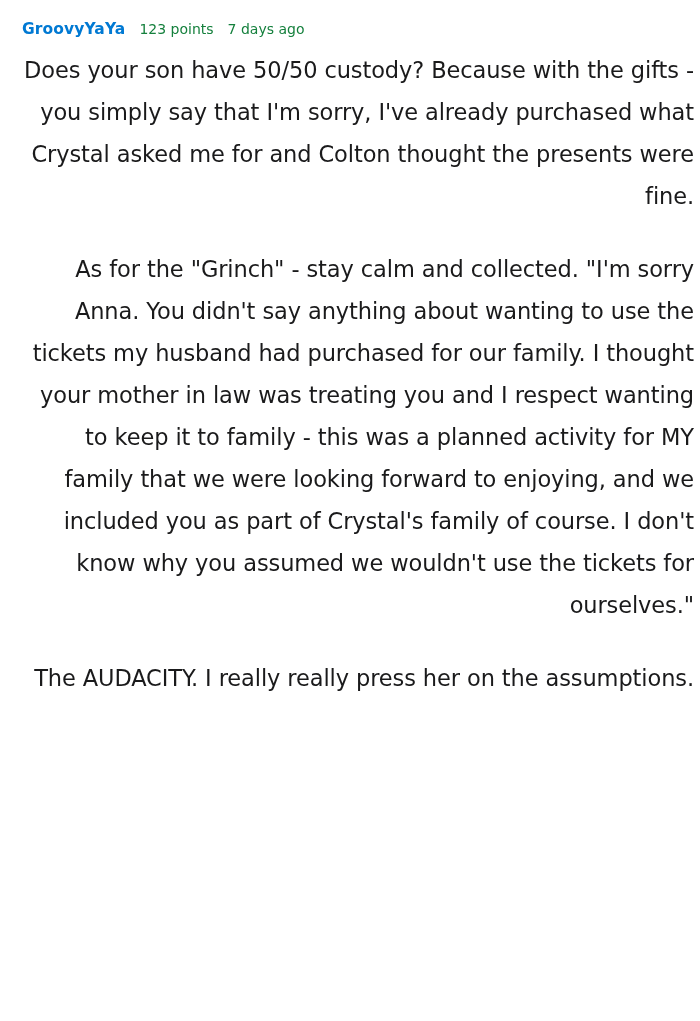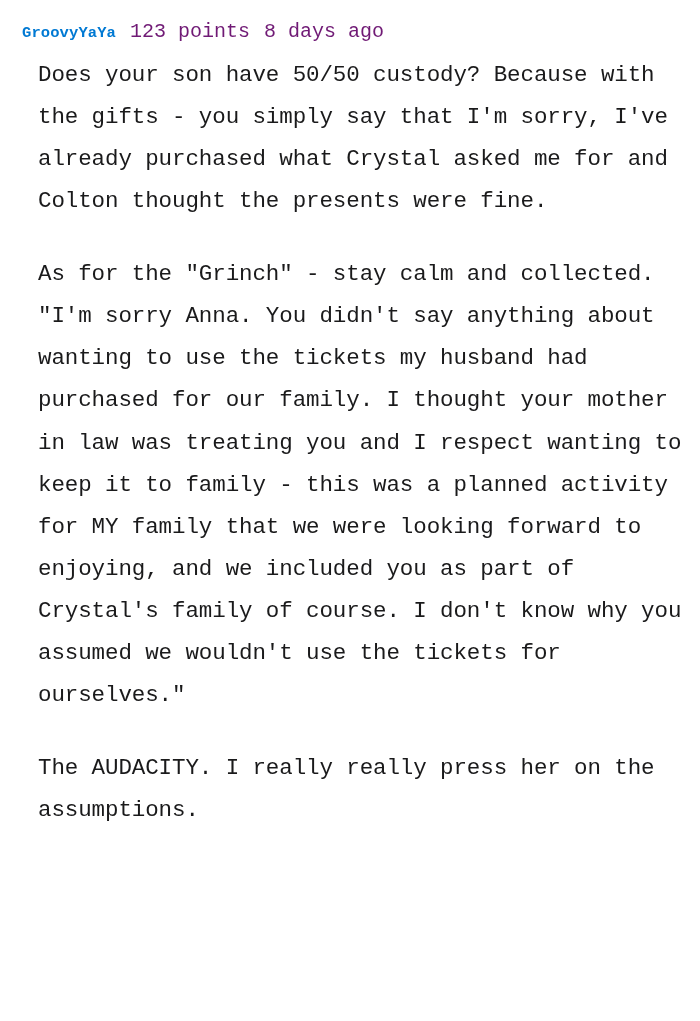--- a/index.html
+++ b/index.html
@@ -9,63 +9,63 @@
   }
   body {
     width: 700px;
     min-height: 1021px;
     font-family: "DejaVu Sans", sans-serif;
     color: #1a1a1b;
   }
   .comment {
     padding: 20px 6px 10px 22px;
     box-sizing: border-box;
-    font-family: Liberation Mono, monospace;
   }
   .meta-row {
     display: flex;
     align-items: baseline;
     gap: 14px;
     margin-bottom: 10px;
     font-size: 15.5px;
     line-height: 1.2;
   }
   .author {
     color: #0079d3;
     font-weight: bold;
     font-size: 15.5px;
     letter-spacing: 0.1px;
   }
   .points, .timestamp {
-    color: #701a75;
-    font-size: 20px;
+    color: #15803d;
+    font-size: 14px;
   }
   .body-text {
     font-size: 22.5px;
     line-height: 1.87;
     color: #1a1a1b;
     letter-spacing: -0.1px;
   }
   .para {
-    margin: 0 0 31px 16px;
+    margin: 0 0 31px 1px;
     white-space: normal;
+    text-align: right;
   }
   .para:last-child {
     margin-bottom: 0;
   }
 </style>
 </head>
 <body>
 
 <div class="comment">
 
   <div class="meta-row">
     <span class="author">GroovyYaYa</span>
     <span class="points">123 points</span>
-    <span class="timestamp">8 days ago</span>
+    <span class="timestamp">7 days ago</span>
   </div>
 
   <div class="body-text">
     <p class="para">Does your son have 50/50 custody? Because with the gifts - you simply say that I'm sorry, I've already purchased what Crystal asked me for and Colton thought the presents were fine.</p>
     <p class="para">As for the "Grinch" - stay calm and collected. "I'm sorry Anna. You didn't say anything about wanting to use the tickets my husband had purchased for our family. I thought your mother in law was treating you and I respect wanting to keep it to family - this was a planned activity for MY family that we were looking forward to enjoying, and we included you as part of Crystal's family of course. I don't know why you assumed we wouldn't use the tickets for ourselves."</p>
     <p class="para">The AUDACITY. I really really press her on the assumptions.</p>
   </div>
 
 </div>
 

